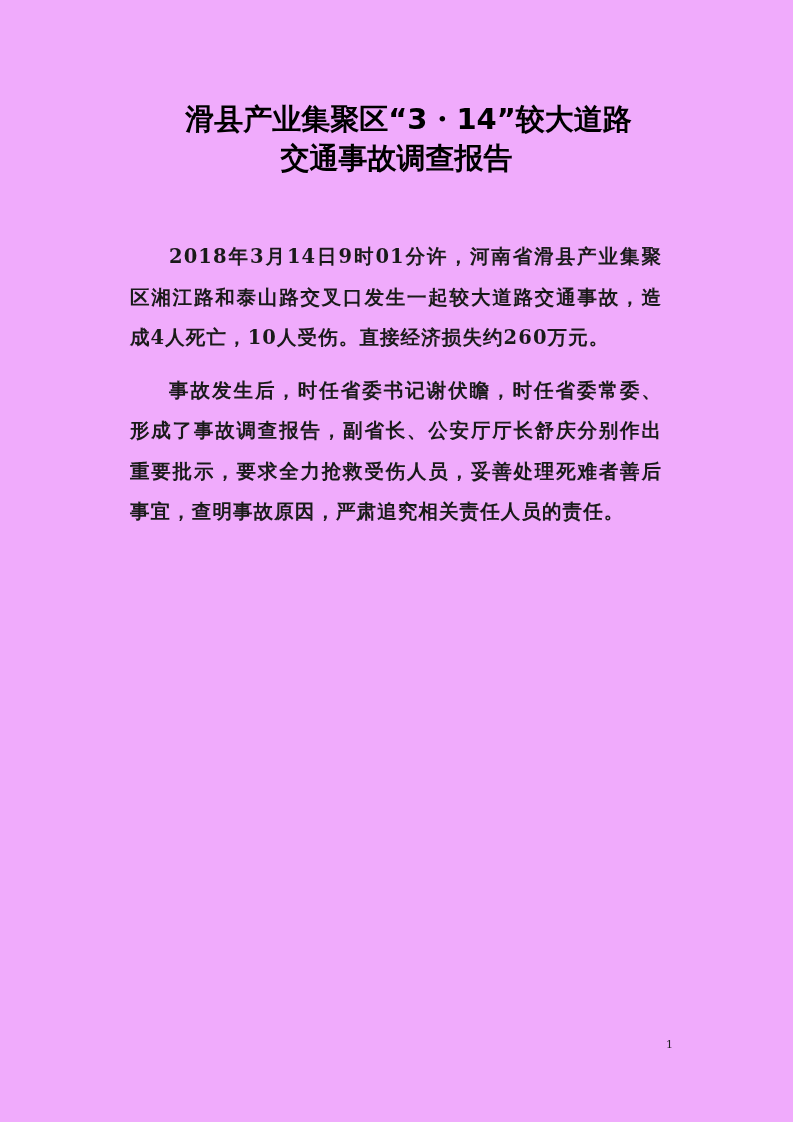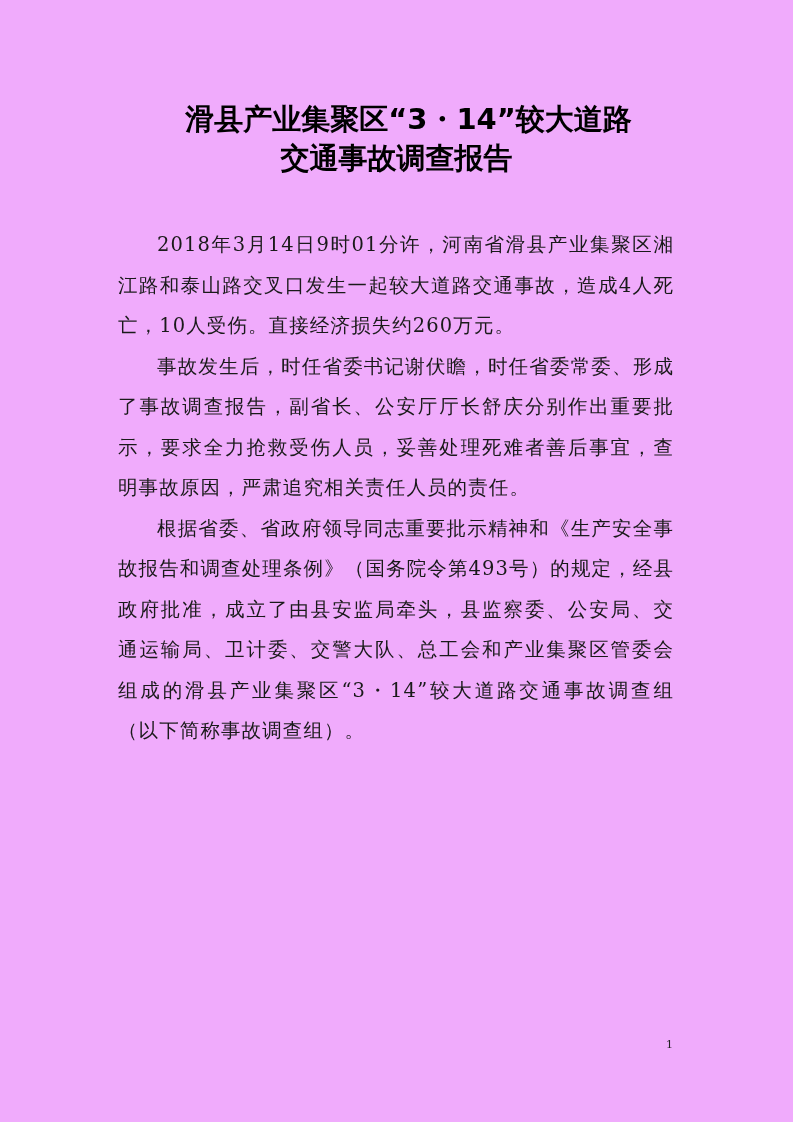--- a/index.html
+++ b/index.html
@@ -42,40 +42,40 @@
       top: 225px;
       width: 556px;
       font-family: "DejaVu Serif", serif;
       font-size: 19.5px;
       line-height: 40.5px;
       color: #1a1a1a;
       text-align: justify;
       text-justify: inter-character;
     }
     .para {
-      margin: 0;
+      margin: 12px;
       text-indent: 2em;
       letter-spacing: 1.1px;
+      font-weight: bold;
     }
     .page-number {
       position: absolute;
       left: 666px;
       top: 1038px;
       font-family: "DejaVu Serif", serif;
       font-size: 11px;
       color: #222222;
     }
   </style>
 </head>
 <body>
 
 <div class="page">
   <div class="title title-line-1">滑县产业集聚区“3・14”较大道路</div>
   <div class="title title-line-2">交通事故调查报告</div>
 
   <div class="body-text">
     <p class="para">2018年3月14日9时01分许，河南省滑县产业集聚区湘江路和泰山路交叉口发生一起较大道路交通事故，造成4人死亡，10人受伤。直接经济损失约260万元。</p>
     <p class="para">事故发生后，时任省委书记谢伏瞻，时任省委常委、形成了事故调查报告，副省长、公安厅厅长舒庆分别作出重要批示，要求全力抢救受伤人员，妥善处理死难者善后事宜，查明事故原因，严肃追究相关责任人员的责任。</p>
-    <p class="para">根据省委、省政府领导同志重要批示精神和《生产安全事故报告和调查处理条例》（国务院令第493号）的规定，经县政府批准，成立了由县安监局牵头，县监察委、公安局、交通运输局、卫计委、交警大队、总工会和产业集聚区管委会组成的滑县产业集聚区“3・14”较大道路交通事故调查组（以下简称事故调查组）。</p>
   </div>
 
   <div class="page-number">1</div>
 </div>
 
 </body></html>

